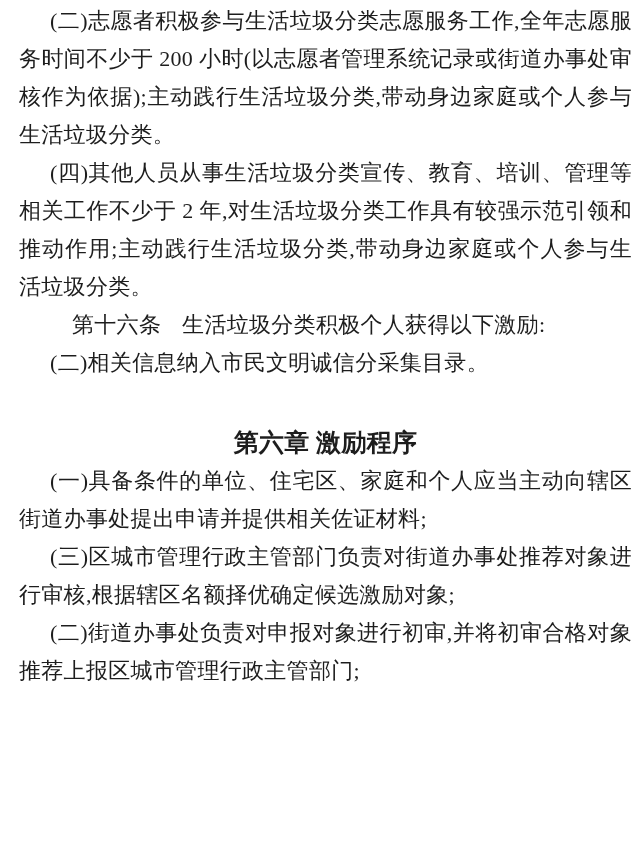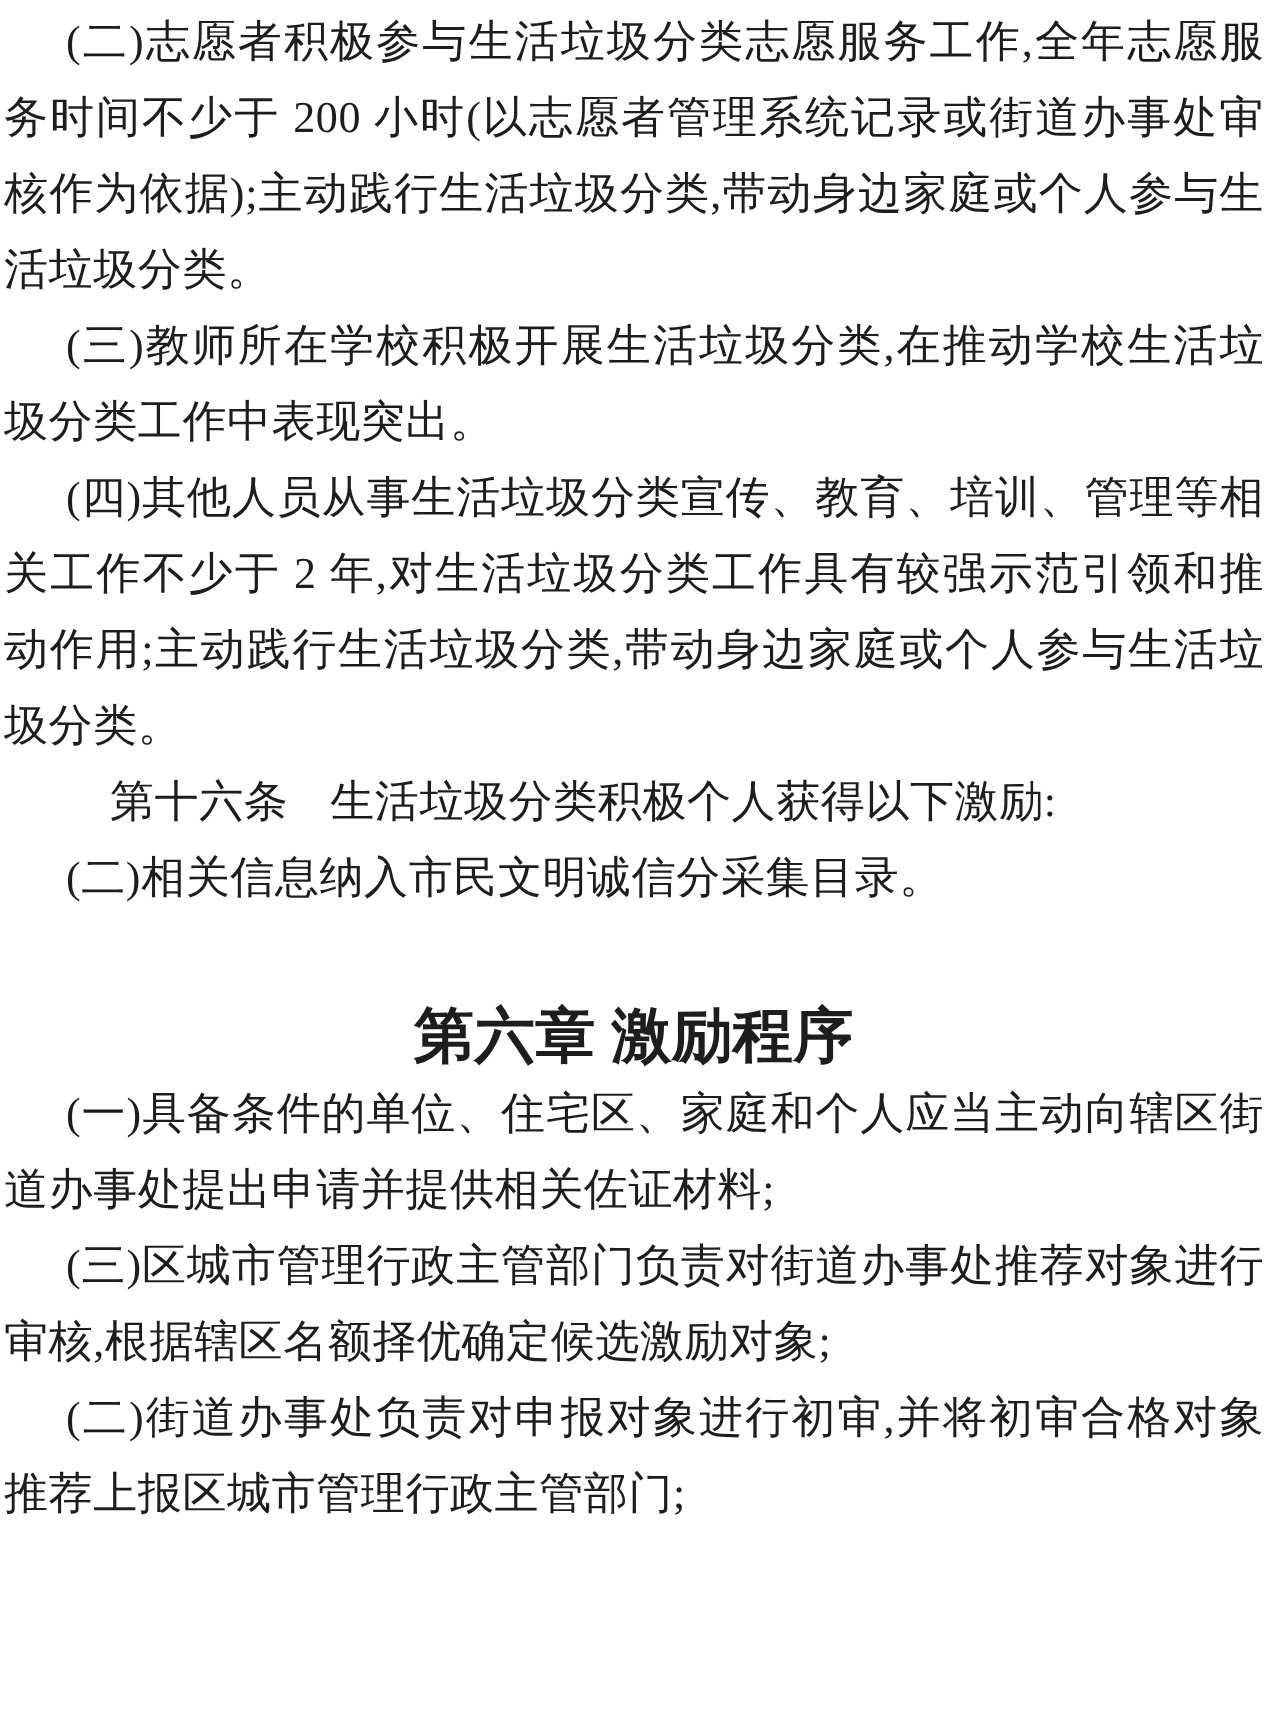--- a/index.html
+++ b/index.html
@@ -10,21 +10,21 @@
   body {
     width: 640px;
     height: 860px;
     overflow: hidden;
     font-family: "Liberation Serif", "DejaVu Serif", serif;
   }
   .page {
     box-sizing: border-box;
     width: 640px;
     height: 860px;
-    padding: 2px 8px 0 2px;
+    padding: 2px 8px 0 19px;
     color: #1d1d1d;
     font-size: 22px;
     line-height: 38px;
     text-align: justify;
     letter-spacing: 0.3px;
   }
   .para {
     margin: 0;
     text-indent: 31px;
   }
@@ -33,31 +33,30 @@
   }
   .lead {
     font-weight: normal;
     margin-right: 0.95em;
   }
   .chapter-heading {
     margin: 42px 0 0 0;
     text-indent: 0;
     text-align: center;
     font-weight: bold;
-    font-size: 30px;
+    font-size: 25px;
   }
 </style>
 </head>
 <body>
 
 <div class="page">
 
   <p class="para">(二)志愿者积极参与生活垃圾分类志愿服务工作,全年志愿服务时间不少于 200 小时(以志愿者管理系统记录或街道办事处审核作为依据);主动践行生活垃圾分类,带动身边家庭或个人参与生活垃圾分类。</p>
 
-  <p class="para">(三)教师所在学校积极开展生活垃圾分类,在推动学校生活垃圾分类工作中表现突出。</p>
 
   <p class="para">(四)其他人员从事生活垃圾分类宣传、教育、培训、管理等相关工作不少于 2 年,对生活垃圾分类工作具有较强示范引领和推动作用;主动践行生活垃圾分类,带动身边家庭或个人参与生活垃圾分类。</p>
 
   <p class="para article"><strong class="lead">第十六条</strong><span>生活垃圾分类积极个人获得以下激励:</span></p>
 
 
   <p class="para">(二)相关信息纳入市民文明诚信分采集目录。</p>
 
   <p class="para chapter-heading">第六章 激励程序</p>
 

